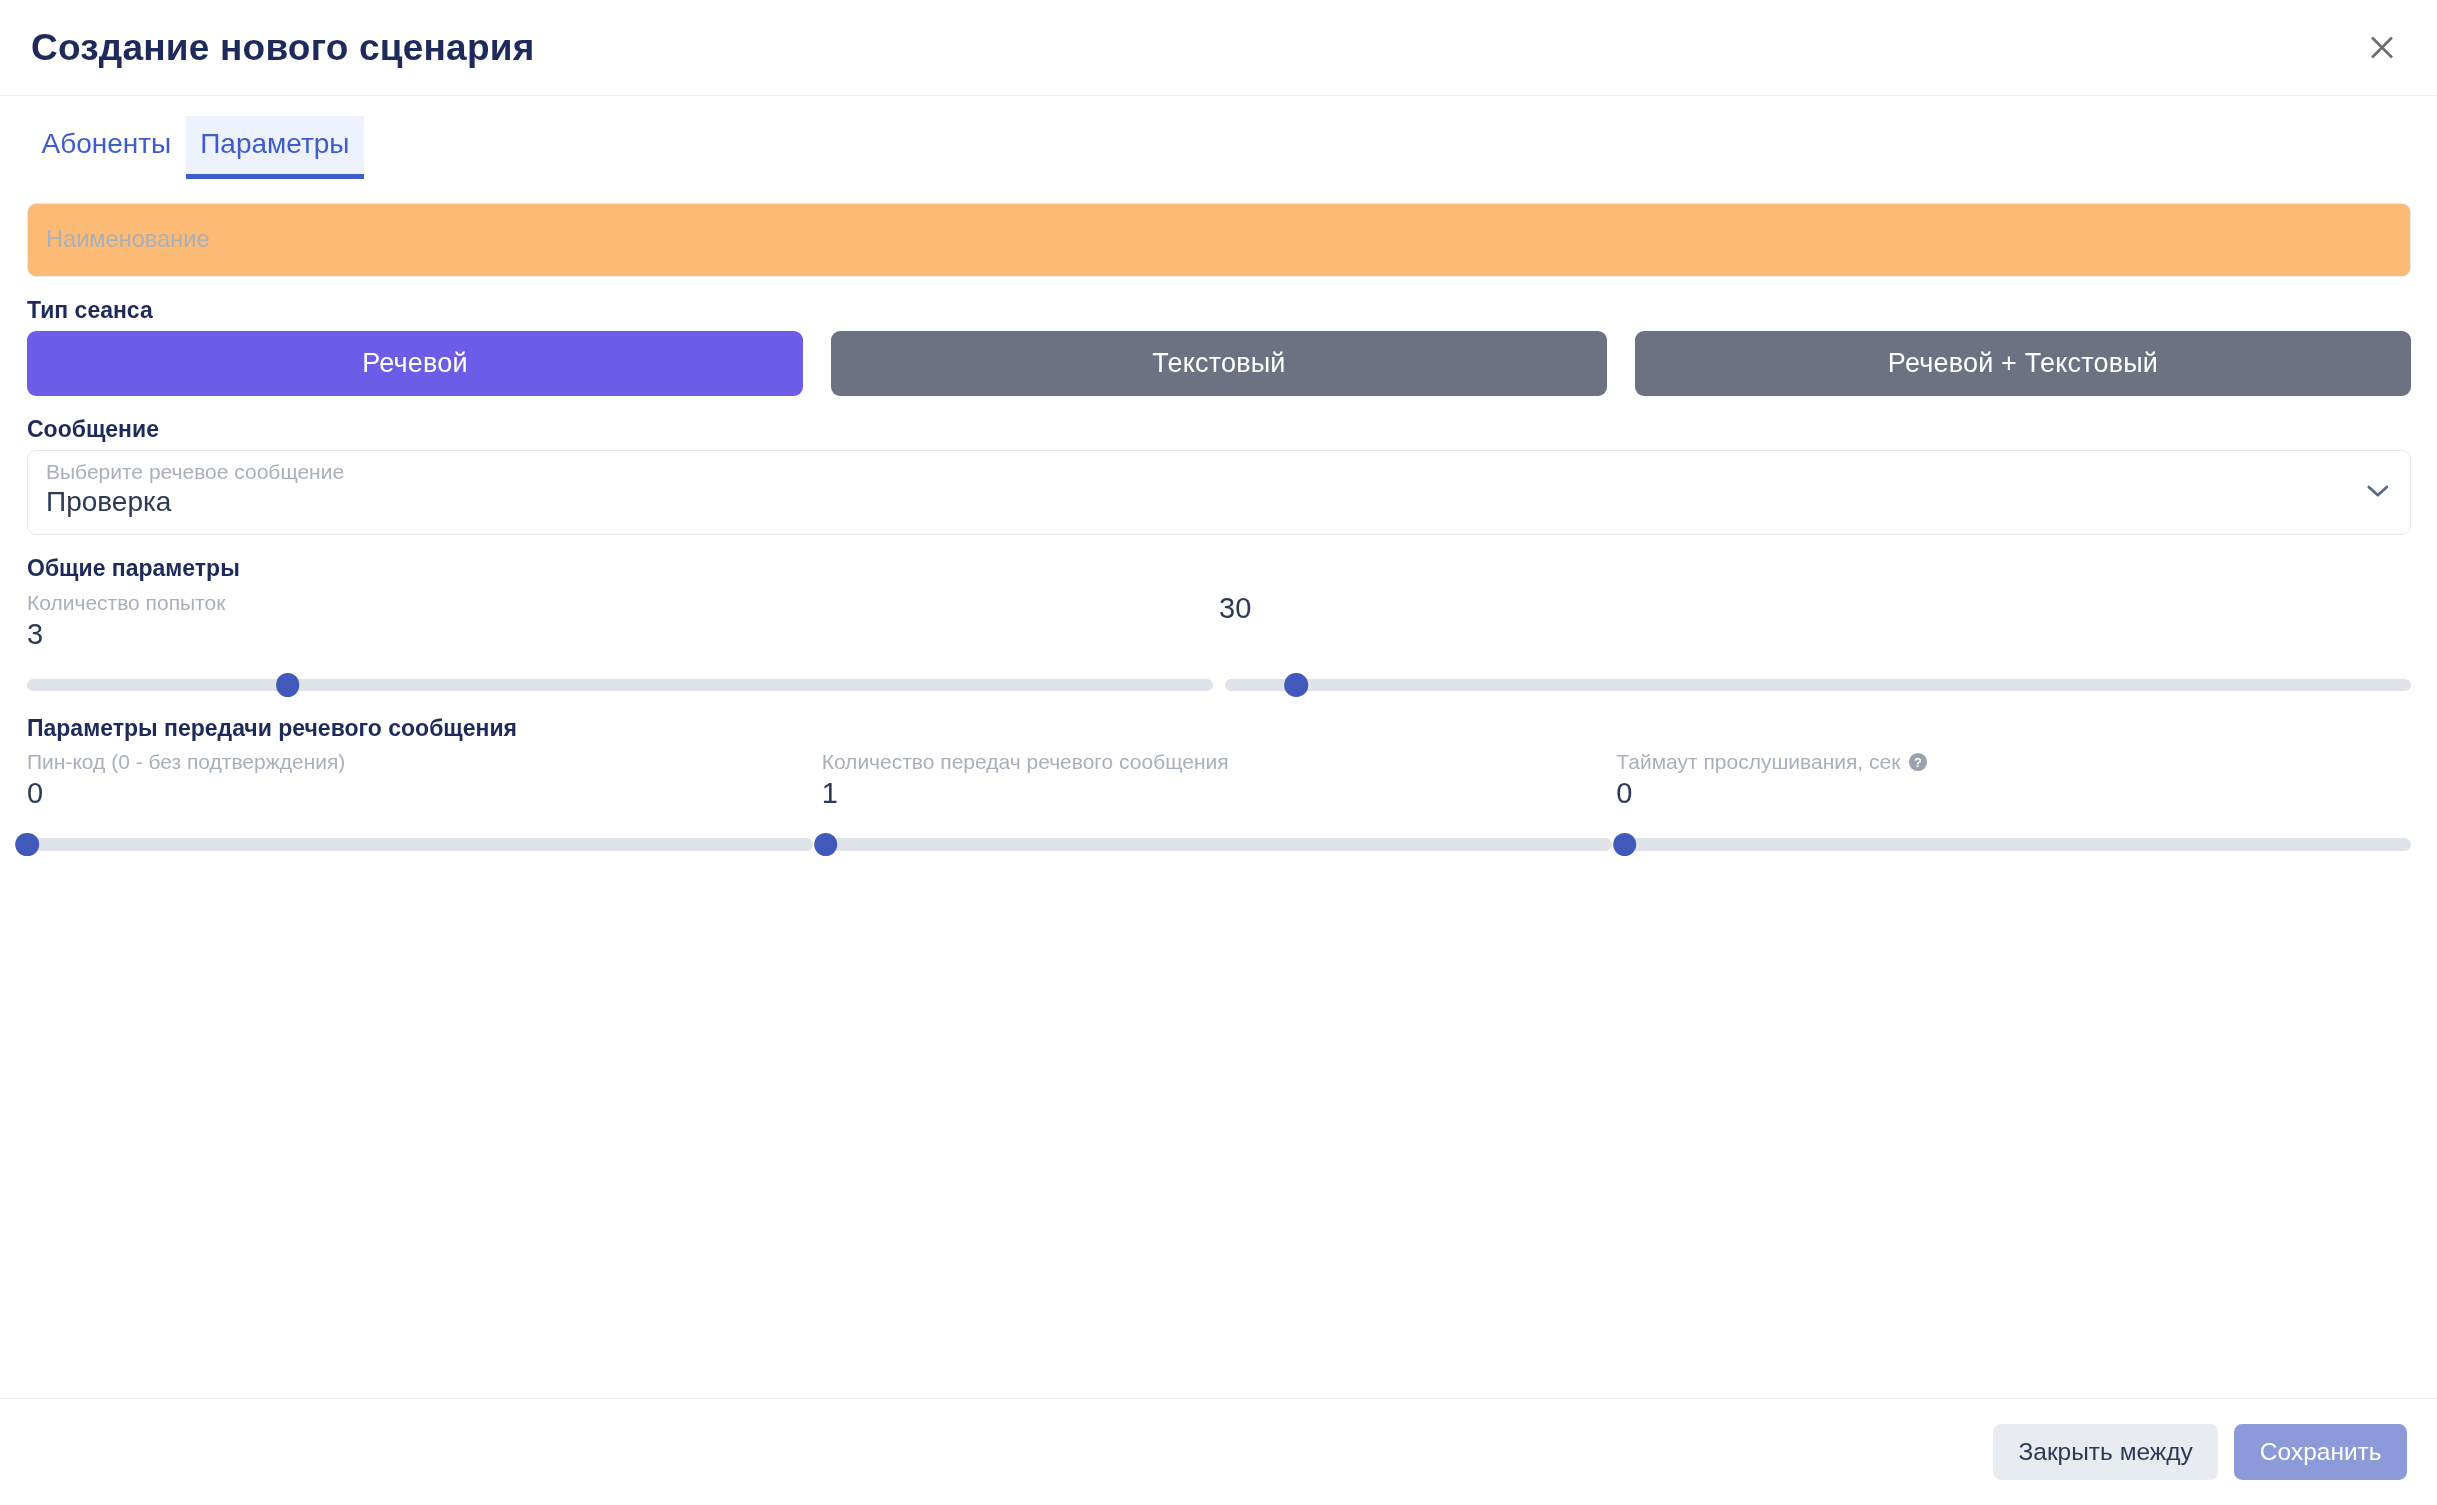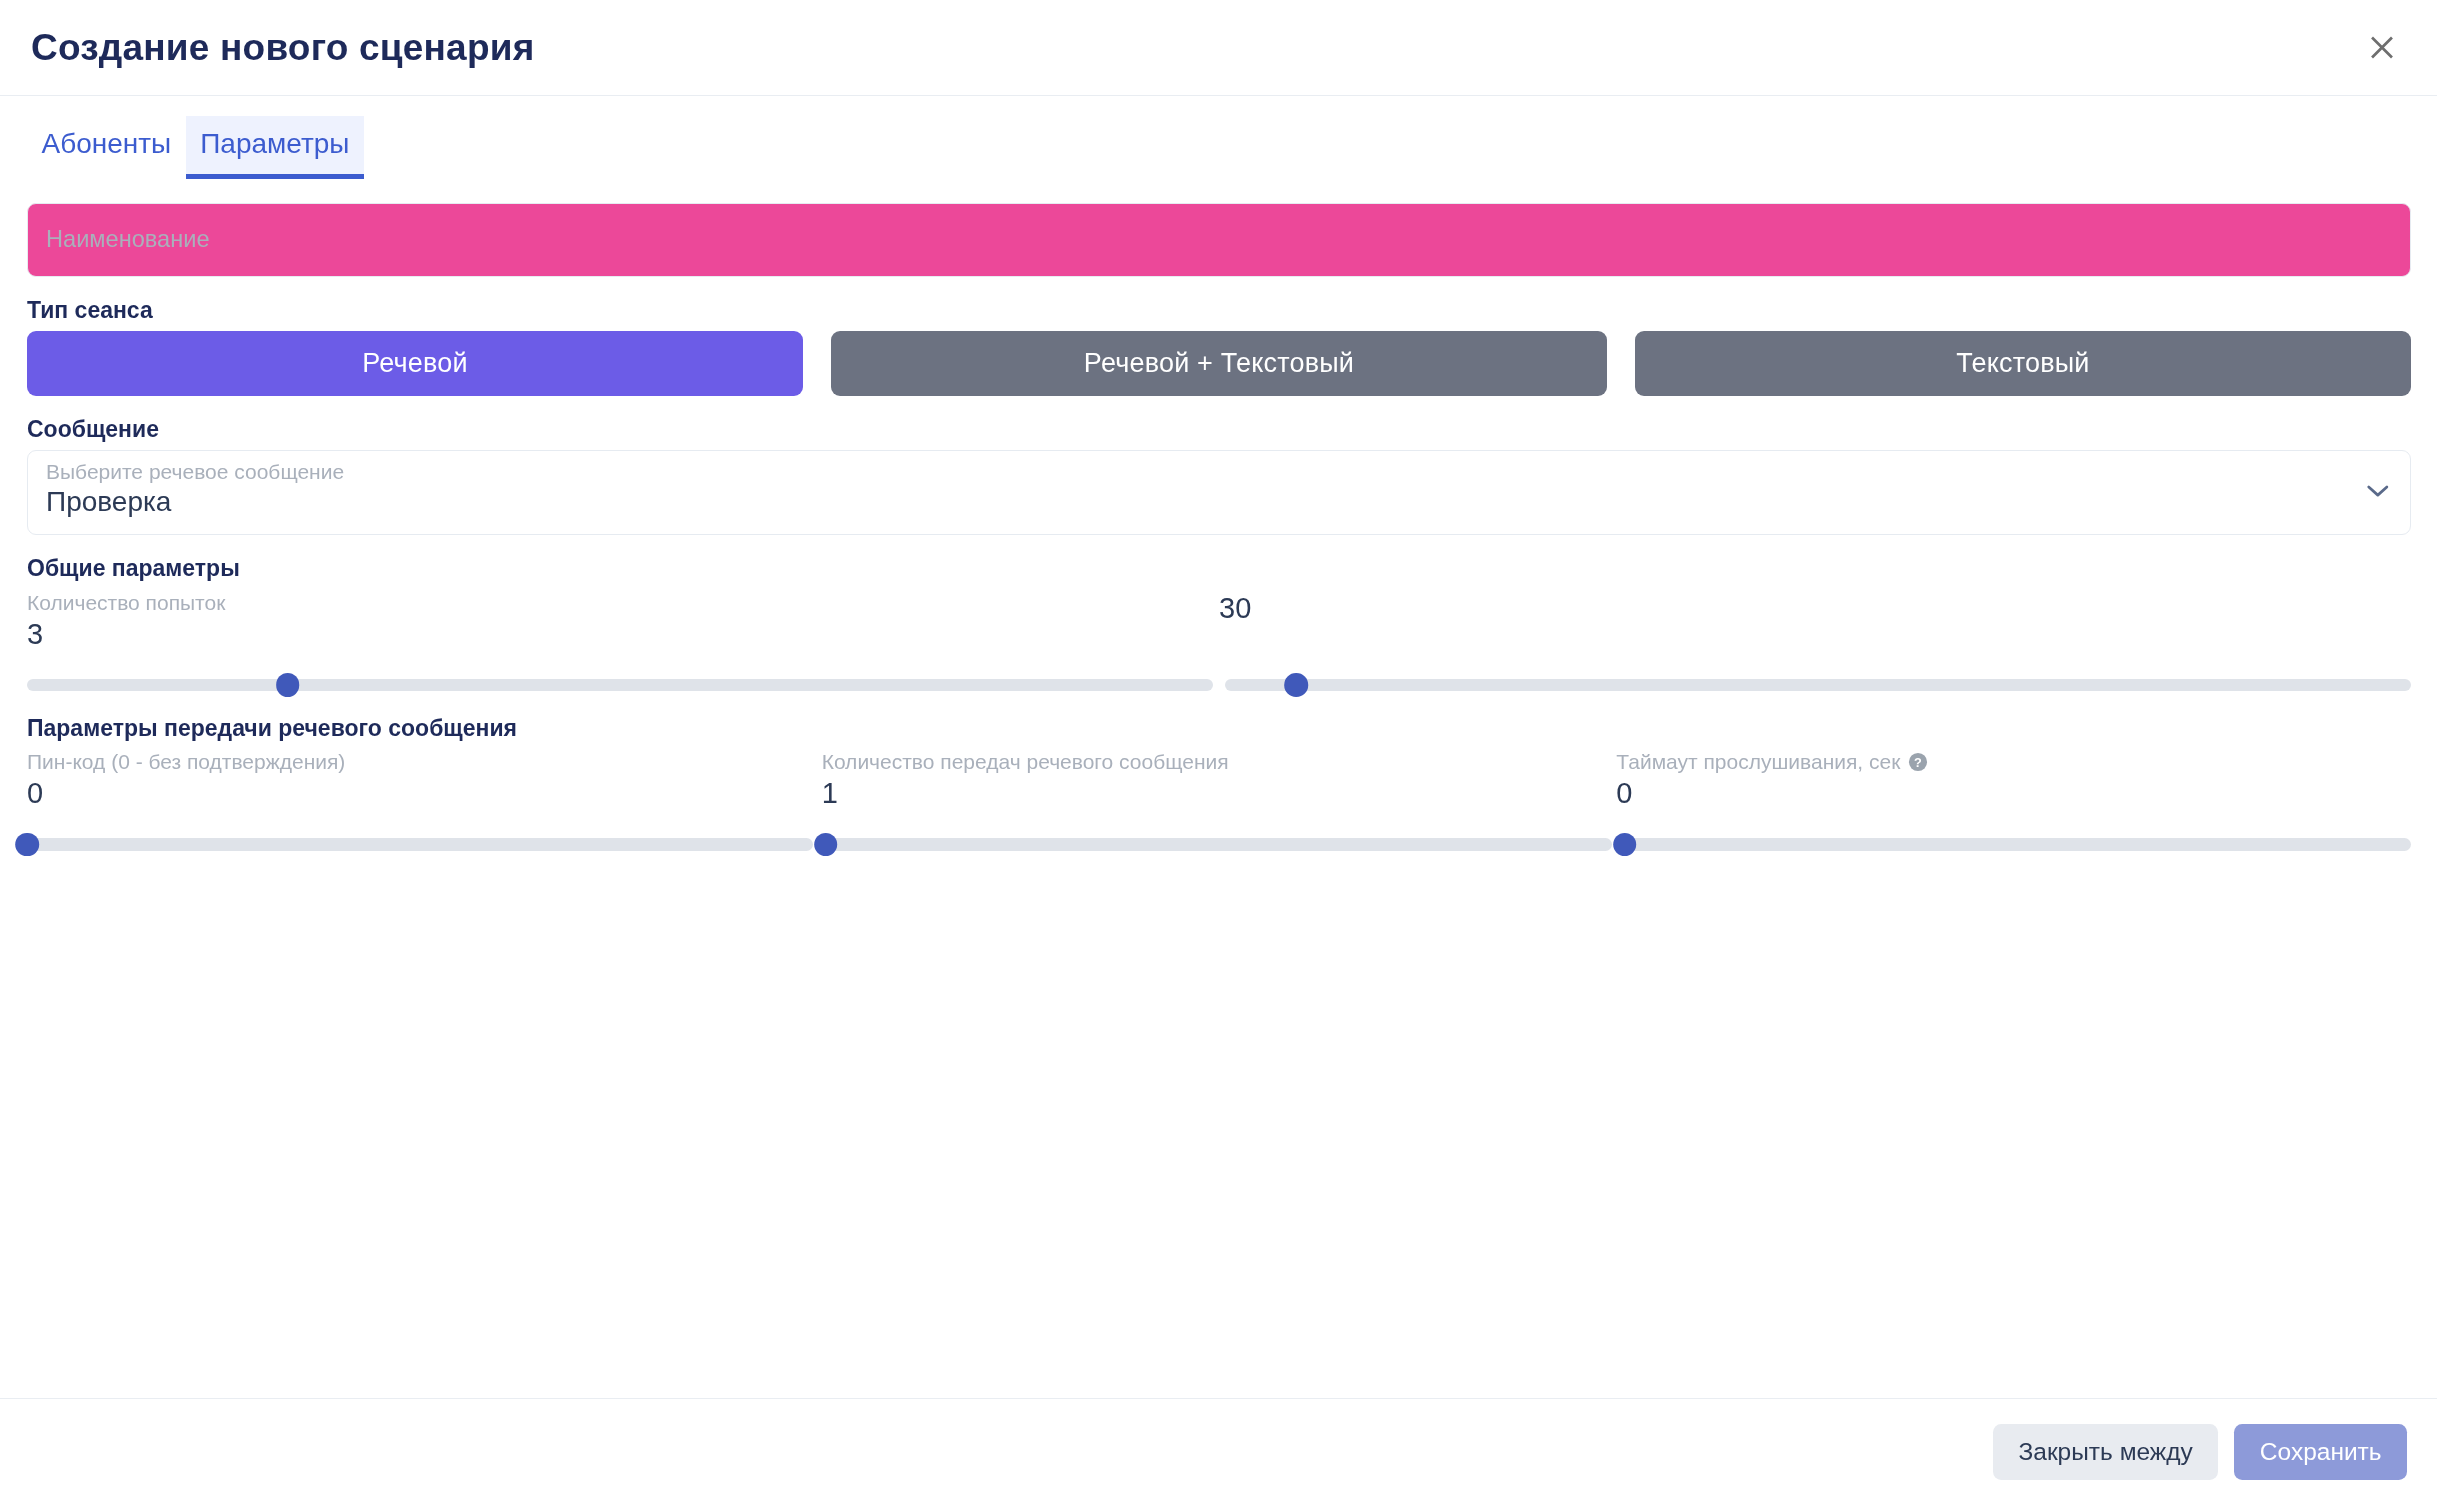--- a/index.html
+++ b/index.html
@@ -83,21 +83,21 @@
     padding: 12.7px 27px 0 27px;
     overflow: hidden;
   }
 
   
   .name-field {
     width: 100%;
     height: 74px;
     border: 1.8px solid #e6ebf1;
     border-radius: 9px;
-    background: #ec4899;
+    background: #fdba74;
     padding: 0 18px;
     font-size: 23.6px;
     color: #2c3a55;
     font-family: inherit;
     outline: none;
     margin-top: 11px;
   }
   .name-field::placeholder { color: #a9b0bb; }
 
   
@@ -271,22 +271,22 @@
   </div>
 
   <div class="modal-body">
 
     <input class="name-field" type="text" placeholder="Наименование" style="">
 
     
     <div class="section-title">Тип сеанса</div>
     <div class="type-row">
       <button class="type-btn selected">Речевой</button>
+      <button class="type-btn unselected">Текстовый</button>
       <button class="type-btn unselected">Речевой + Текстовый</button>
-      <button class="type-btn unselected">Текстовый</button>
     </div>
 
     
     <div class="section-title">Сообщение</div>
     <div class="select-wrap">
       <div class="select-label">Выберите речевое сообщение</div>
       <div class="select-value">Проверка</div>
       <span class="select-chevron">
         <svg width="23.6" height="14.5" viewBox="0 0 26 16">
           <path d="M3 3 L13 12 L23 3" stroke="#5a6a8a" stroke-width="3" fill="none" stroke-linecap="round" stroke-linejoin="round"></path>

